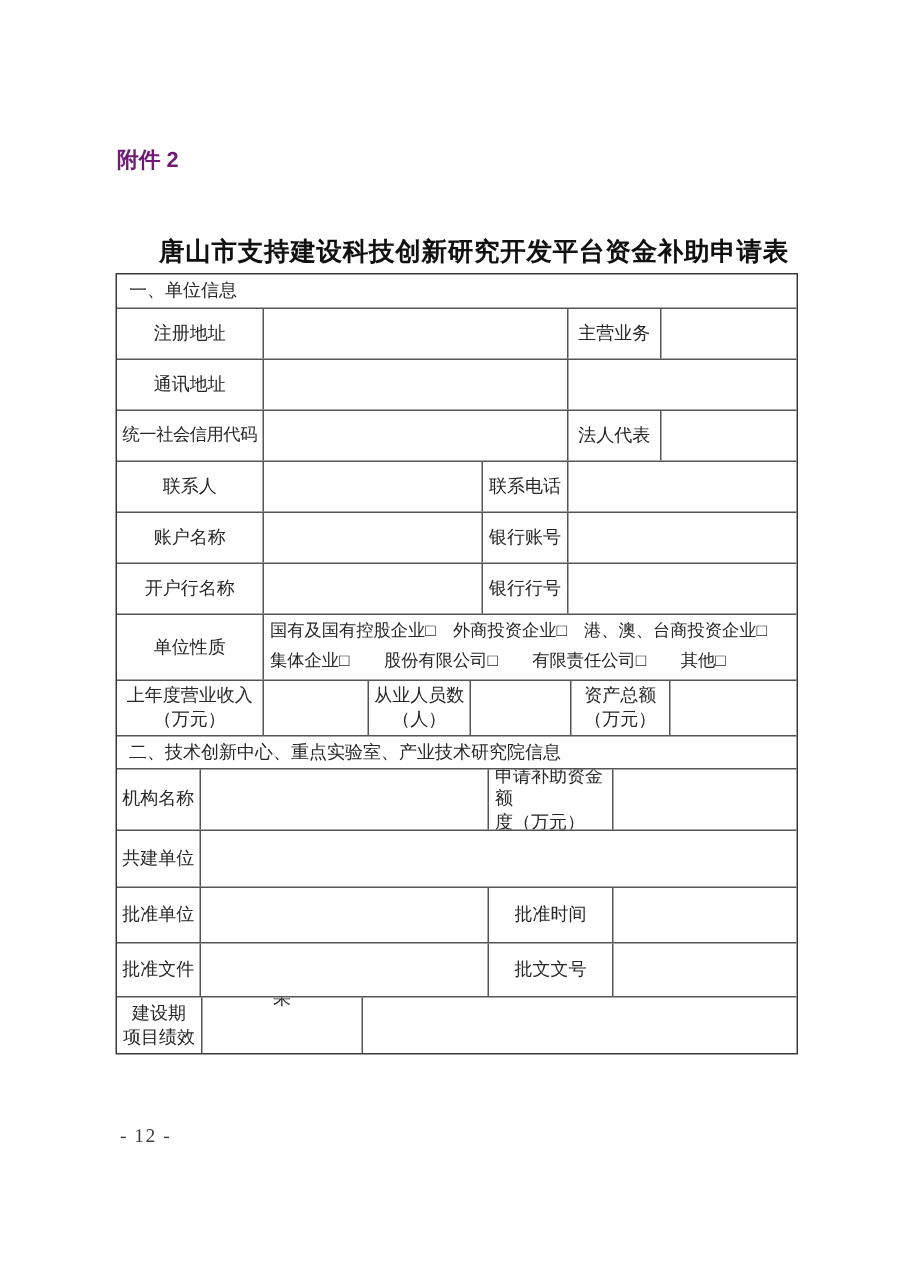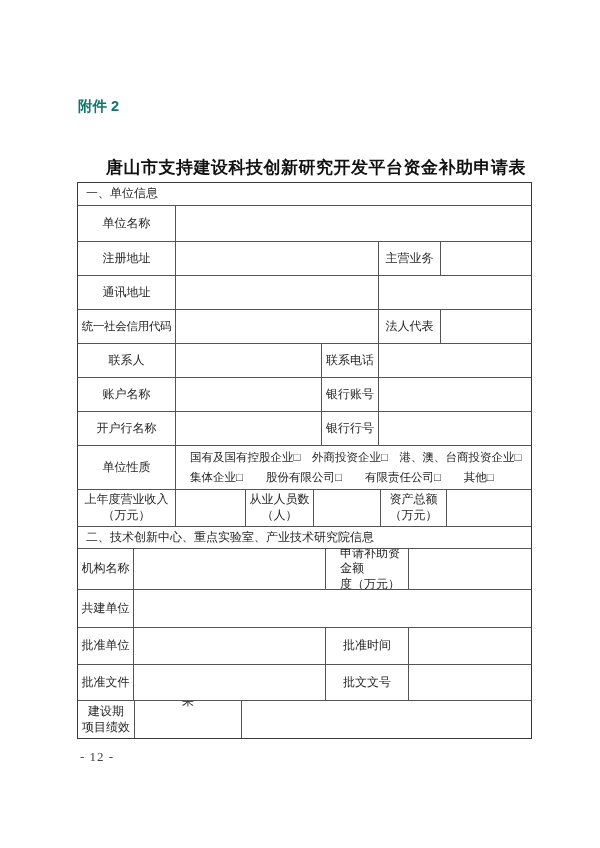--- a/index.html
+++ b/index.html
@@ -7,21 +7,21 @@
     width:600px;height:848px;
     background:#ffffff;
     position:relative;
     font-family:"Liberation Serif","DejaVu Serif",serif;
     color:#262626;
     overflow:hidden;
   }
   .attachment{
     position:absolute;left:78px;top:97px;
     font-family:"Liberation Sans","DejaVu Sans",sans-serif;
-    font-weight:bold;font-size:14.5px;color:#0f766e;
+    font-weight:bold;font-size:14.5px;color:#701a75;
   }
   .title{
     position:absolute;left:77px;top:144px;width:454px;
     margin:12px;text-align:center;
     font-family:"Liberation Sans","DejaVu Sans",sans-serif;
     font-weight:bold;font-size:17px;color:#111;
     letter-spacing:.5px;white-space:nowrap;
   }
   .tbl{
     position:absolute;left:77px;top:182px;width:453px;
@@ -40,21 +40,21 @@
     padding:1px 2px;
     border-left:1px solid #555;
     overflow:hidden;
   }
   .c.first{border-left:none;}
   .c.fill{flex:1 1 auto;}
   .c.sec{
     width:100%;align-items:flex-start;justify-content:center;
     text-align:left;padding-left:8px;
   }
-  .c.left{align-items:flex-start;text-align:left;padding-left:14px;}
+  .c.left{align-items:flex-start;text-align:left;padding-left:4px;}
   .tight{font-size:11.5px;letter-spacing:-.3px;}
   .opts{font-size:11.5px;line-height:1.7;}
   .w97{width:97px;} .w203{width:203px;} .w62{width:62px;text-align:center;}
   .w146{width:146px;} .w57{width:57px;}
   .w70{width:70px;} .w68{width:68px;} .w67{width:67px;} .w66{width:66px;}
   .w55{width:55px;} .w192{width:192px;} .w83{width:83px;text-align:center;}
   .w56{width:56px;} .w107{width:107px;gap:36px;}
   .h22{height:22px;} .h35{height:35px;} .h33{height:33px;}
   .h43{height:43px;} .h36{height:36px;} .h21{height:21px;}
   .h40{height:40px;} .h37{height:37px;} .h35b{height:35px;}
@@ -73,24 +73,20 @@
   <div class="attachment">附件 2</div>
 
   <h1 class="title">唐山市支持建设科技创新研究开发平台资金补助申请表</h1>
 
   <div class="tbl">
 
     <div class="t-row h22">
       <div class="c first sec">一、单位信息</div>
     </div>
 
-    <div class="t-row h35">
-      <div class="c first w97">单位名称</div>
-      <div class="c fill"></div>
-    </div>
 
     <div class="t-row h33">
       <div class="c first w97">注册地址</div>
       <div class="c w203"></div>
       <div class="c w62">主营业务</div>
       <div class="c fill"></div>
     </div>
 
     <div class="t-row h33">
       <div class="c first w97">通讯地址</div>

